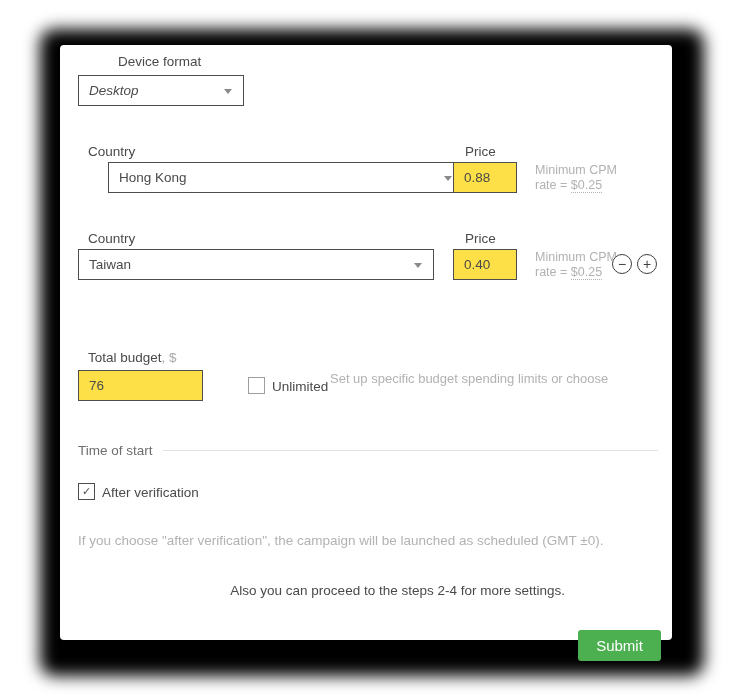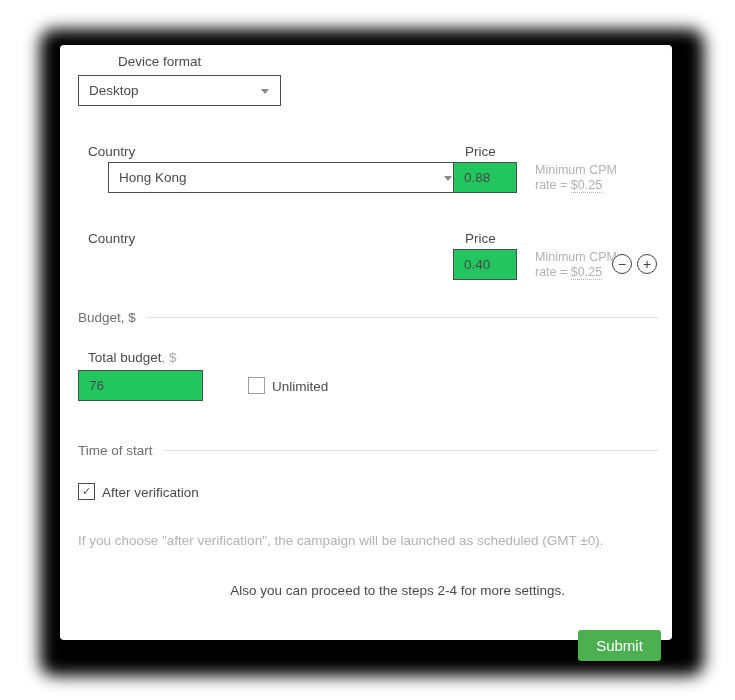--- a/index.html
+++ b/index.html
@@ -53,21 +53,21 @@
   }
 
   .text-input {
     height: 31px;
     border: 1.5px solid #4d4d4d;
     box-sizing: border-box;
     padding: 0 10px;
     font-size: 13.5px;
     color: #4a4a4a;
     font-family: inherit;
-    background: #22c55e;
+    background: #fde047;
     outline: none;
   }
 
   .helper {
     font-size: 13px;
     color: #b2b2b2;
     line-height: 16px;
   }
   .dotted { border-bottom: 1px dotted #b2b2b2; }
 
@@ -147,63 +147,64 @@
     margin-top: 44px;
   }
 </style>
 </head>
 <body>
 
 <div class="stage">
   <div class="card">
 
     <div class="abs field-label" style="left:28px; top:9px;margin-left:30px;">Device format</div>
-    <div class="abs select" style="left:18px; top:30px; width:203px;">
+    <div class="abs select" style="left:18px; top:30px; width:166px;font-style:italic;">
       <span>Desktop</span>
       <span class="caret"></span>
     </div>
 
     <div class="abs field-label" style="left:28px; top:99px;">Country</div>
     <div class="abs select" style="left:18px; top:117px; width:356px;margin-left:30px;">
       <span>Hong Kong</span>
       <span class="caret"></span>
     </div>
     <div class="abs field-label" style="left:405px; top:99px;">Price</div>
     <input class="abs text-input" style="left: 393px; top: 117px; width: 64px;" value="0.88">
     <div class="abs helper" style="left:475px; top:118px; font-size:12.5px; line-height:15px;">
       <div>Minimum CPM</div>
       <div><span>rate = </span><span class="dotted">$0.25</span></div>
     </div>
 
     <div class="abs field-label" style="left:28px; top:186px;">Country</div>
+    <div class="abs select" style="left:18px; top:204px; width:356px;">
+      <span>Taiwan</span>
+      <span class="caret"></span>
+    </div>
     <div class="abs field-label" style="left:405px; top:186px;">Price</div>
     <input class="abs text-input" style="left: 393px; top: 204px; width: 64px;" value="0.40">
     <div class="abs helper" style="left:475px; top:205px; font-size:12.5px; line-height:15px;">
       <div>Minimum CPM</div>
       <div><span>rate = </span><span class="dotted">$0.25</span></div>
     </div>
     <button class="abs round-btn" style="left:552px; top:209px;">
       <span>−</span>
     </button>
     <button class="abs round-btn" style="left:577px; top:209px;">
       <span>+</span>
     </button>
 
-    <div class="abs section-header" style="top:263px;">
-      <span class="section-title">Budget, $</span>
-      <span class="section-line"></span>
-    </div>
 
     <div class="abs field-label" style="left:28px; top:305px;">
       <span>Total budget</span><span class="label-suffix">, $</span>
     </div>
     <input class="abs text-input" style="left: 18px; top: 325px; width: 125px;" value="76">
     <div class="abs checkbox" style="left:188px; top:332px;"></div>
     <div class="abs field-label" style="left:212px; top:334px;">Unlimited</div>
     <div class="abs helper" style="left:270px; top:326px;">
+      <div>Set up specific budget spending limits or choose</div>
     </div>
 
     <div class="abs section-header" style="top:396px;">
       <span class="section-title">Time of start</span>
       <span class="section-line"></span>
     </div>
 
     <div class="abs checkbox checked" style="left:18px; top:438px;">
       <span class="mark">✓</span>
     </div>

